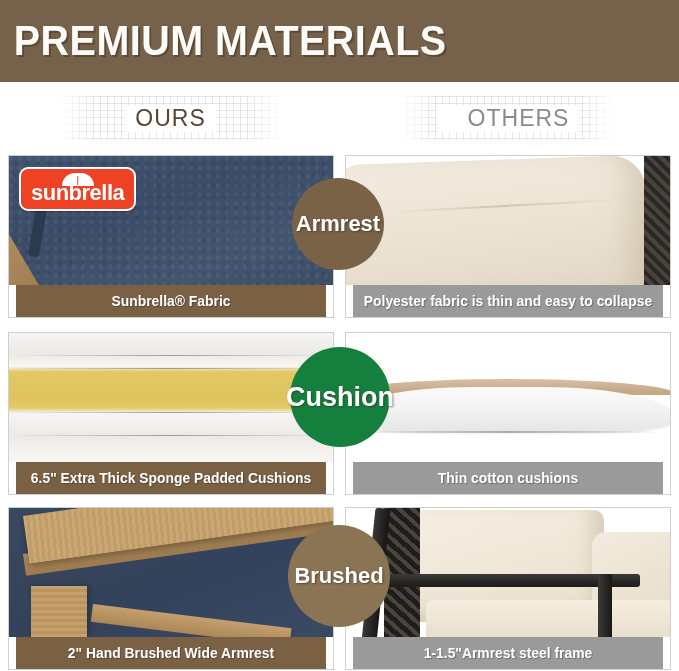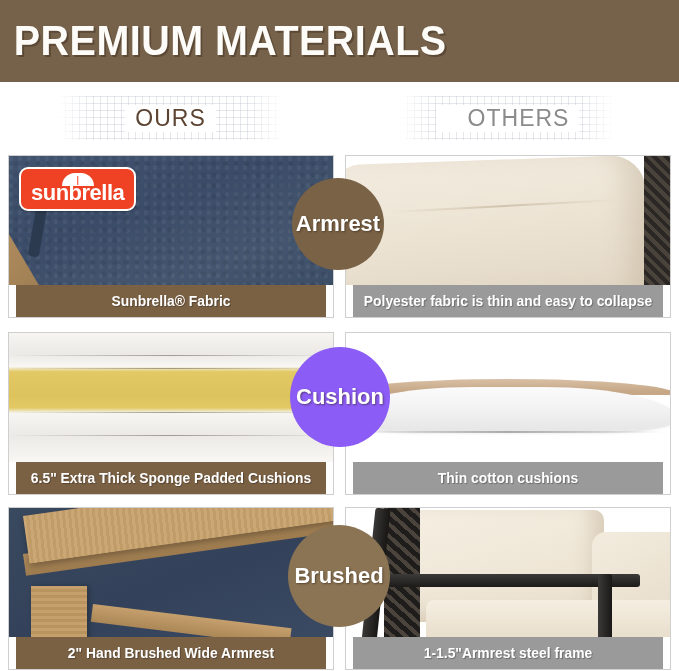--- a/index.html
+++ b/index.html
@@ -247,21 +247,21 @@
     position:absolute;border-radius:50%;
     display:flex;align-items:center;justify-content:center;
     color:#ffffff;font-weight:bold;
     text-shadow:1px 1px 2px rgba(50,35,20,.55);
     z-index:10;
     white-space:nowrap;
   }
   #badge-fabric{left:292px;width:92px;height:92px;top:178px;
     background:#7a6246;font-size:22px;}
   #badge-cushion{left:290px;width:100px;height:100px;top:347px;
-    background:#8b5cf6;font-size:22px;}
+    background:#15803d;font-size:27px;}
   #badge-armrest{left:288px;width:102px;height:102px;top:525px;
     background:#8a7454;font-size:22px;}
 </style>
 </head>
 <body>
 
 <div class="header-bar">
   <div class="header-title">PREMIUM MATERIALS</div>
 </div>
 

